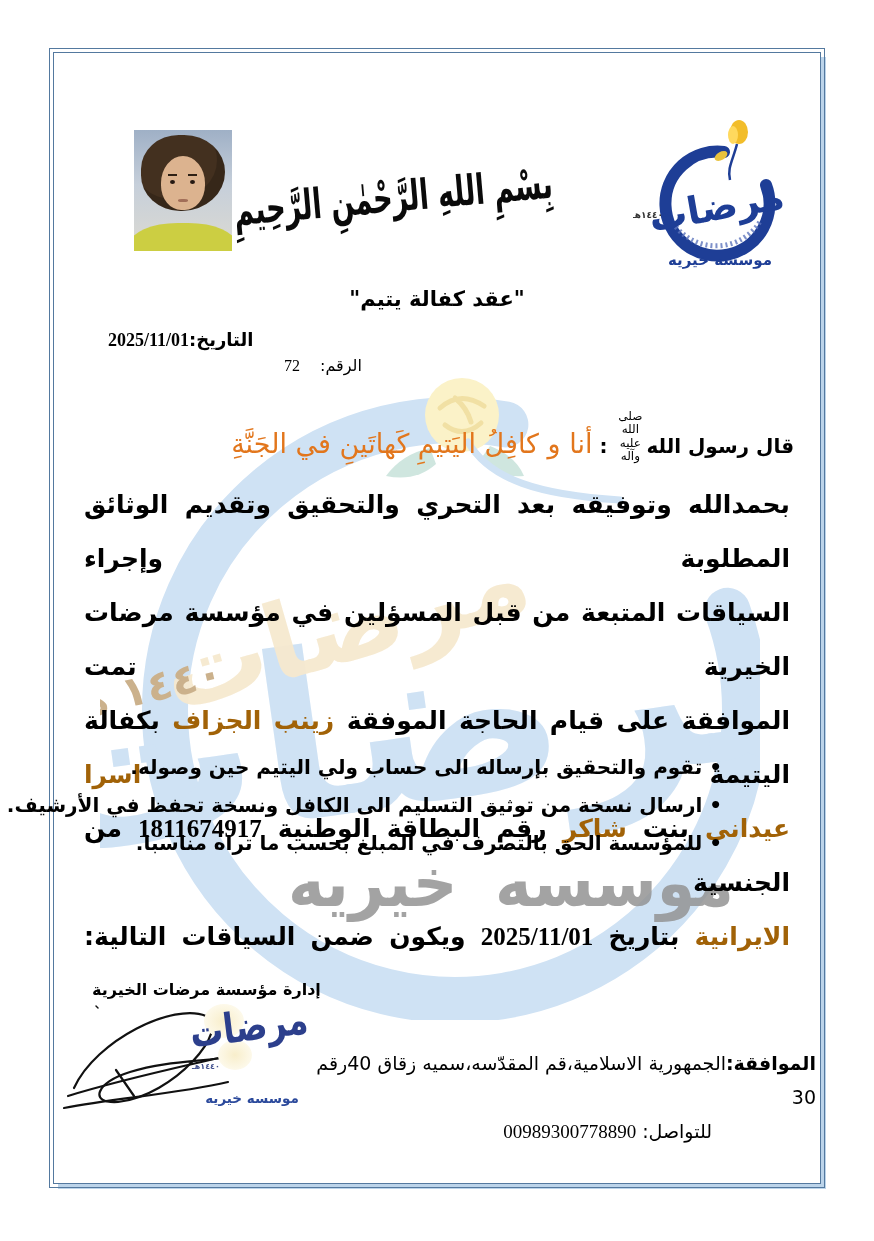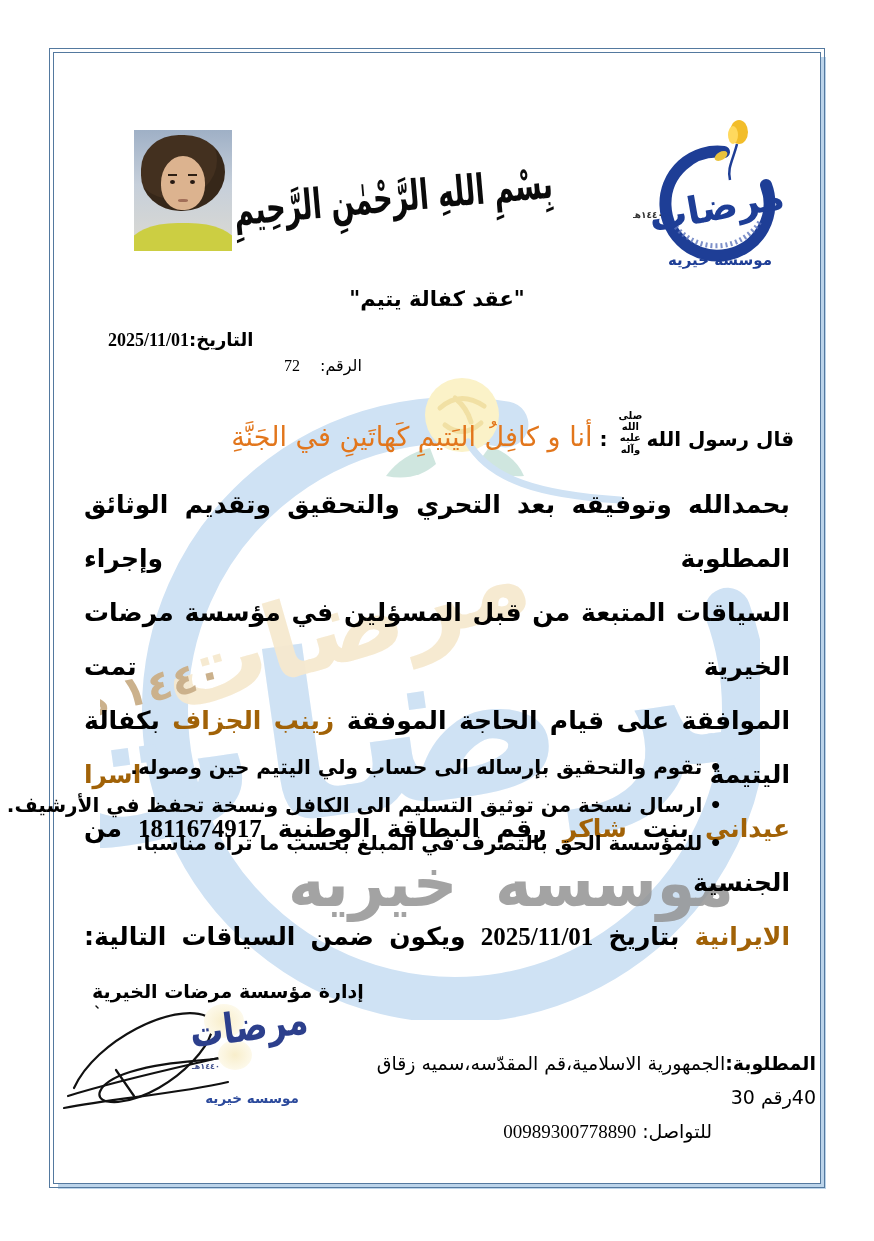--- a/index.html
+++ b/index.html
@@ -47,36 +47,36 @@
   
   .doc-title{left:0;right:0;top:287px;text-align:center;font-size:21px;font-weight:bold;}
   .date-line{left:108px;top:296px;font-size:18px;font-weight:bold;margin-top:33px;}
   .num-line{left:284px;top:356px;font-size:16px;font-weight:normal;}
   .num-line .lbl{margin-left:20px;}
   .latin{font-family:"Liberation Serif","DejaVu Serif",serif;}
   
   .hadith{right:80px;top:410px;text-align:right;white-space:nowrap;}
   .hadith .prefix{font-size:20px;font-weight:bold;}
   .hadith .salawat{
-    display:inline-block;width:26px;font-size:10px;line-height:1.12;font-weight:bold;
+    display:inline-block;width:26px;font-size:12px;line-height:1.12;font-weight:normal;
     text-align:center;vertical-align:-7px;white-space:normal;margin:0 3px;
   }
   .hadith .quote{font-size:27px;font-weight:normal;color:#e2761c;}
   
   .body-par{left:84px;right:84px;top:478px;}
   .body-line{
     width:706px;font-size:25px;font-weight:bold;line-height:54px;
     text-align:justify;text-align-last:justify;text-justify:inter-word;
   }
   .red{color:#a16207;}
   
   .terms{right:152px;top:748px;text-align:right;}
   .term-line{font-size:20px;font-weight:bold;line-height:38px;white-space:nowrap;}
   
-  .sig-label{left:92px;top:980px;font-size:19px;font-weight:bold;}
+  .sig-label{left:92px;top:980px;font-size:16px;font-weight:bold;}
   .stamp{left:190px;top:1004px;width:124px;height:102px;}
   .stamp .blob{position:absolute;border-radius:50%;background:radial-gradient(#f8eecb,#fdf9ea 70%,transparent 75%);}
   .stamp .callig{
     position:absolute;left:8px;top:2px;width:110px;text-align:center;
     font-size:33px;font-weight:bold;color:#2c3f8c;
     transform:rotate(-7deg) scaleY(1.25);
   }
   .stamp .yr{position:absolute;left:2px;top:58px;font-size:8px;color:#44538f;font-weight:bold;}
   .stamp .tag{position:absolute;left:0;bottom:0;width:100%;text-align:center;font-size:13.5px;font-weight:bold;color:#2c4a9c;letter-spacing:1px;}
   .sig-svg{left:56px;top:1000px;width:200px;height:120px;}
@@ -190,20 +190,20 @@
   <div class="abs stamp">
     <div class="blob" style="left:14px;top:0;width:40px;height:34px;"></div>
     <div class="blob" style="left:28px;top:36px;width:34px;height:30px;"></div>
     <div class="callig">مرضات</div>
     <div class="yr">١٤٤٠هـ</div>
     <div class="tag">موسسه خيريه</div>
   </div>
 
   <div class="abs footer">
     <div>
-      <span class="b">المطلوبة:</span><span>الجمهورية الاسلامية،قم المقدّسه،سميه زقاق 40رقم 30</span>
+      <span class="b">الموافقة:</span><span>الجمهورية الاسلامية،قم المقدّسه،سميه زقاق 40رقم 30</span>
     </div>
     <div class="line2">
       <span>للتواصل: </span><span class="latin">00989300778890</span>
     </div>
   </div>
 
 </div>
 
 </body></html>

